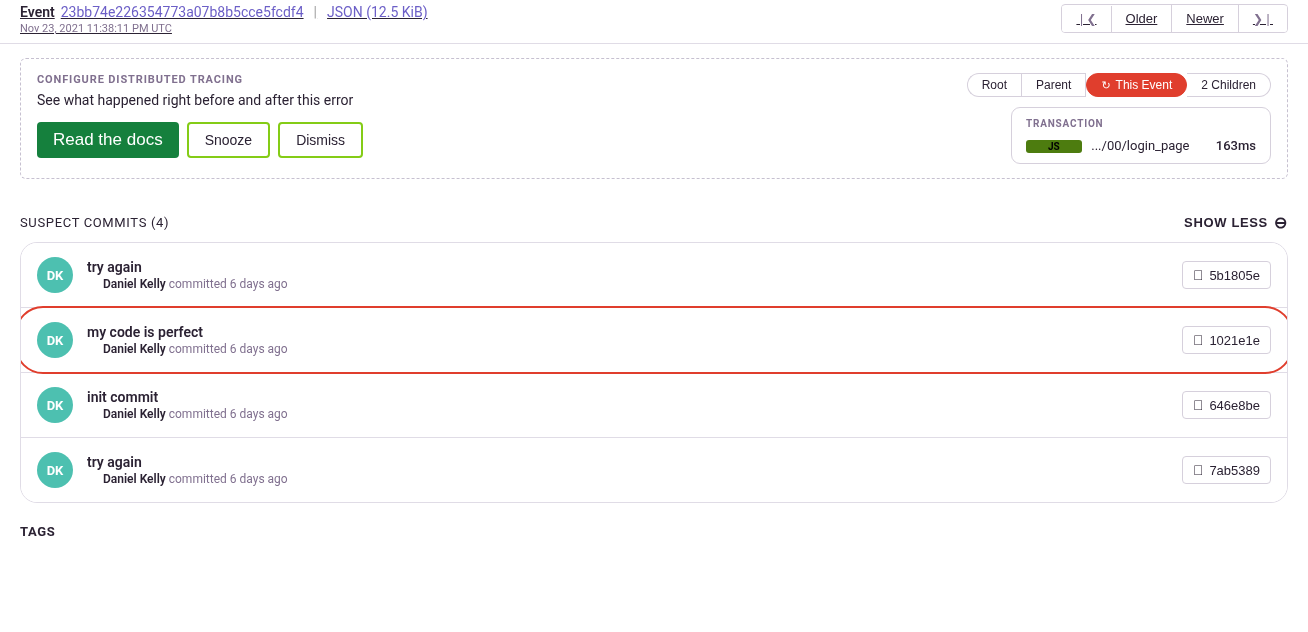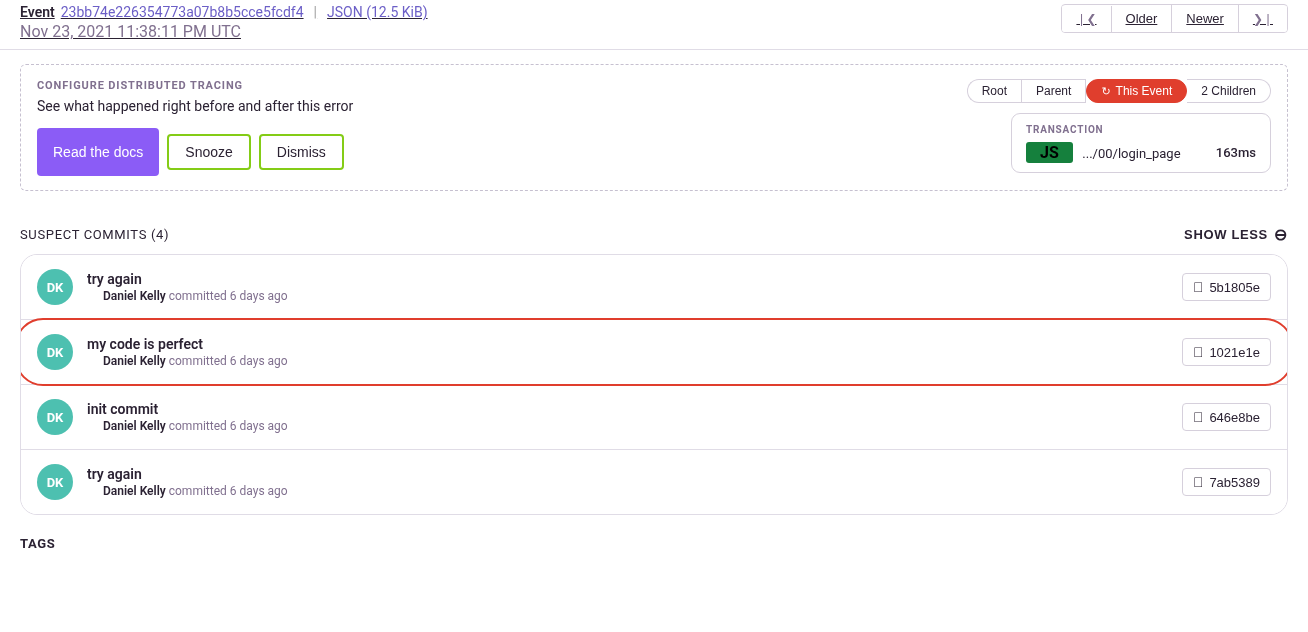--- a/index.html
+++ b/index.html
@@ -25,21 +25,21 @@
       align-items: center;
       gap: 6px;
       font-size: 14px;
       font-weight: 600;
       color: #2b2233;
     }
     .event-label { font-weight: 600; }
     .event-id { color: #6c5fc7; font-weight: 400; }
     .event-json { color: #6c5fc7; font-weight: 400; }
     .pipe { color: #aaa; margin: 0 4px; }
-    .event-date { font-size: 16px; color: #80708f; margin-top: 2px; }
+    .event-date { font-size: 11px; color: #80708f; margin-top: 2px; }
 
     .nav-buttons {
       display: flex;
       align-items: center;
       border: 1px solid #d6d0dc;
       border-radius: 4px;
       overflow: hidden;
     }
     .nav-btn {
       padding: 6px 14px;
@@ -72,26 +72,26 @@
       text-transform: uppercase;
       margin-bottom: 6px;
     }
     .tracing-desc {
       font-size: 14px;
       color: #2b2233;
       margin-bottom: 14px;
     }
     .tracing-actions { display: flex; gap: 8px; align-items: center; }
     .btn-primary {
-      background: #8b5cf6;
+      background: #15803d;
       color: #fff;
       border: none;
       border-radius: 4px;
-      padding: 16px 16px;
-      font-size: 14px;
+      padding: 8px 16px;
+      font-size: 17px;
       cursor: pointer;
       font-weight: 500;
     }
     .btn-secondary {
       background: #fff;
       color: #2b2233;
       border: 2px solid #84cc16;
       border-radius: 4px;
       padding: 8px 16px;
       font-size: 14px;
@@ -137,25 +137,25 @@
       text-transform: uppercase;
       margin-bottom: 8px;
     }
     .transaction-row {
       display: flex;
       align-items: center;
       justify-content: space-between;
       gap: 12px;
     }
     .js-badge {
-      background: #15803d;
+      background: #4d7c0f;
       color: #000;
-      font-size: 16px;
-      font-weight: 700;
-      padding: 1px 14px;
+      font-size: 10px;
+      font-weight: 700;
+      padding: 1px 22px;
       border-radius: 3px;
       margin-right: 6px;
     }
     .transaction-name { font-size: 13px; color: #2b2233; }
     .transaction-time { font-size: 13px; color: #2b2233; font-weight: 500; }
 
     
     .section-header {
       display: flex;
       align-items: center;

